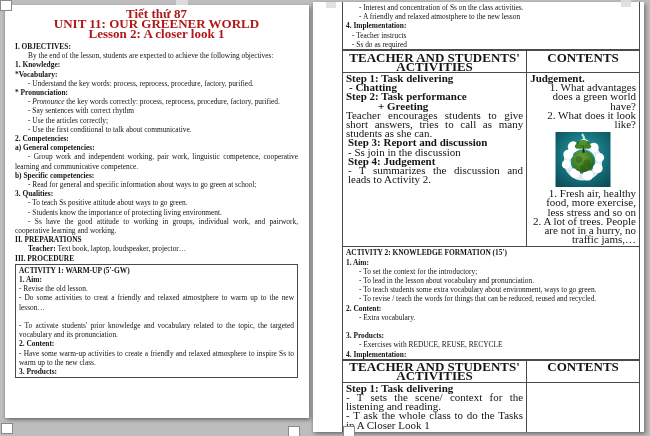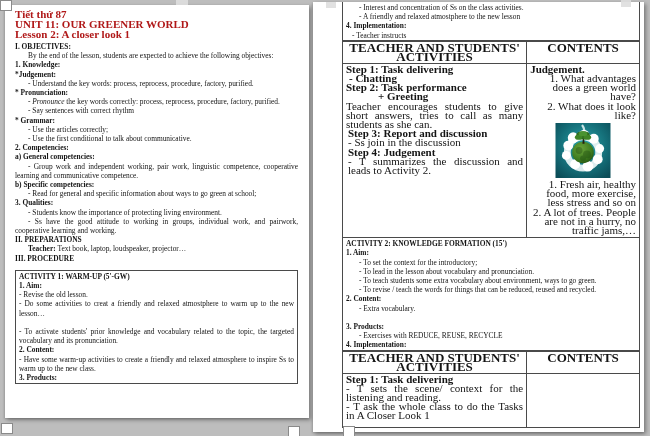--- a/index.html
+++ b/index.html
@@ -2,27 +2,27 @@
 <html><head>
 <meta charset="utf-8">
 <style>
   * { margin:0; padding:0; box-sizing:border-box; }
   html,body { width:650px; height:436px; overflow:hidden; }
   body { background:#bdbdbd; font-family:"Liberation Serif","DejaVu Serif",serif; color:#141414; }
   .canvas { position:relative; width:650px; height:436px; }
   .page { position:absolute; background:#fff; overflow:hidden; box-shadow:2px 2px 4px rgba(0,0,0,.35), -1px 1px 2px rgba(0,0,0,.15); }
   .page-left { left:5px; top:5px; width:304px; height:413px; padding:4px 11px 0 10px; }
   .page-right { left:313px; top:2px; width:331px; height:430px; padding:0 4px 0 29px; }
-  .titles { line-height:10px; font-size:11px; font-weight:bold; margin-bottom:3px; }
+  .titles { text-align:center; line-height:10px; font-size:13px; font-weight:bold; margin-bottom:3px; }
   .para { font-size:7.4px; line-height:9.2px; text-align:justify; }
   .para.b { font-weight:bold; }
   .para.ind { text-indent:13px; }
   .para.hang { padding-left:8px; text-indent:-8px; text-align:right; }
   .para.gap { height:9.2px; }
-  .actbox { border:1px solid #4a4a4a; padding:1px 3px; margin-top:7px; }
+  .actbox { border:1px solid #4a4a4a; padding:1px 3px; margin-top:1px; }
   .contbox { border-left:1px solid #4a4a4a; border-right:1px solid #4a4a4a; padding:1px 3px 0 3px; }
   table.ttable { width:100%; border-collapse:collapse; table-layout:fixed; }
   table.ttable th, table.ttable td { border:1px solid #4a4a4a; vertical-align:top; }
   table.ttable th { font-size:13px; line-height:9px; padding:1.5px 0; text-align:center; border-top:2px solid #4a4a4a; }
   table.ttable td { padding:1px 3px 2px 3px; }
   td .para { font-size:11px; }
   .col-a { width:62%; } .col-b { width:38%; }
   .act2box { border:1px solid #4a4a4a; border-top:none; padding:1px 3px 0 3px; }
   .earth { width:56px; height:55px; margin:3px auto 2px auto; display:block; }
   .handle { position:absolute; width:12px; height:11px; background:#fff; border:1px solid #8a8a8a; }
@@ -36,34 +36,34 @@
   <div class="page page-left">
     <div class="titles" style="color:#b01818;">
       <div>Tiết thứ 87</div>
       <div>UNIT 11: OUR GREENER WORLD</div>
       <div>Lesson 2: A closer look 1</div>
     </div>
     <div>
         <div class="para b"><span>I. OBJECTIVES:</span></div>
         <div class="para ind"><span>By the end of the lesson, students are expected to achieve the following objectives:</span></div>
         <div class="para b"><span>1. Knowledge:</span></div>
-        <div class="para b"><span>*Judgement:</span></div>
+        <div class="para b"><span>*Vocabulary:</span></div>
         <div class="para ind"><span>- Understand the key words: process, reprocess, procedure, factory, purified.</span></div>
         <div class="para b"><span>* Pronunciation:</span></div>
         <div class="para ind"><span>- </span><span style="font-style: italic;">Pronounce</span><span> the key words correctly: process, reprocess, procedure, factory, purified.</span></div>
         <div class="para ind"><span>- Say sentences with correct rhythm</span></div>
-        <div class="para b"><span>* Grammar:</span></div>
         <div class="para ind"><span>- Use the articles correctly;</span></div>
         <div class="para ind"><span>- Use the first conditional to talk about communicative.</span></div>
         <div class="para b"><span>2. Competencies:</span></div>
         <div class="para b"><span>a) General competencies:</span></div>
         <div class="para ind"><span>- Group work and independent working, pair work, linguistic competence, cooperative learning and communicative competence.</span></div>
         <div class="para b"><span>b) Specific competencies:</span></div>
         <div class="para ind"><span>- Read for general and specific information about ways to go green at school;</span></div>
         <div class="para b"><span>3. Qualities:</span></div>
+        <div class="para ind"><span>- To teach Ss positive attitude about ways to go green.</span></div>
         <div class="para ind"><span>- Students know the importance of protecting living environment.</span></div>
         <div class="para ind"><span>- Ss have the good attitude to working in groups, individual work, and pairwork, cooperative learning and working.</span></div>
         <div class="para b"><span>II. PREPARATIONS</span></div>
         <div class="para ind"><span style="font-weight: bold;">Teacher: </span><span>Text book, laptop, loudspeaker, projector…</span></div>
         <div class="para b"><span>III. PROCEDURE</span></div>
       </div>
     <div class="actbox">
       <div>
           <div class="para b"><span>ACTIVITY 1: WARM-UP (5'-GW)</span></div>
           <div class="para b"><span>1. Aim:</span></div>
@@ -78,20 +78,21 @@
     </div>
   </div>
 
   <div class="page page-right">
     <div class="contbox">
       <div>
           <div class="para ind"><span>- Interest and concentration of Ss on the class activities.</span></div>
           <div class="para ind"><span>- A friendly and relaxed atmostphere to the new lesson</span></div>
           <div class="para b"><span>4. Implementation:</span></div>
           <div class="para" style="padding-left: 6px;"><span>- Teacher instructs</span></div>
+          <div class="para" style="padding-left: 6px;"><span>- Ss do as required</span></div>
         </div>
     </div>
     <table class="ttable">
       <tbody>
           <tr>
         <th class="col-a">TEACHER AND STUDENTS' ACTIVITIES</th>
         <th class="col-b">CONTENTS</th>
       </tr>
       <tr>
         <td>

